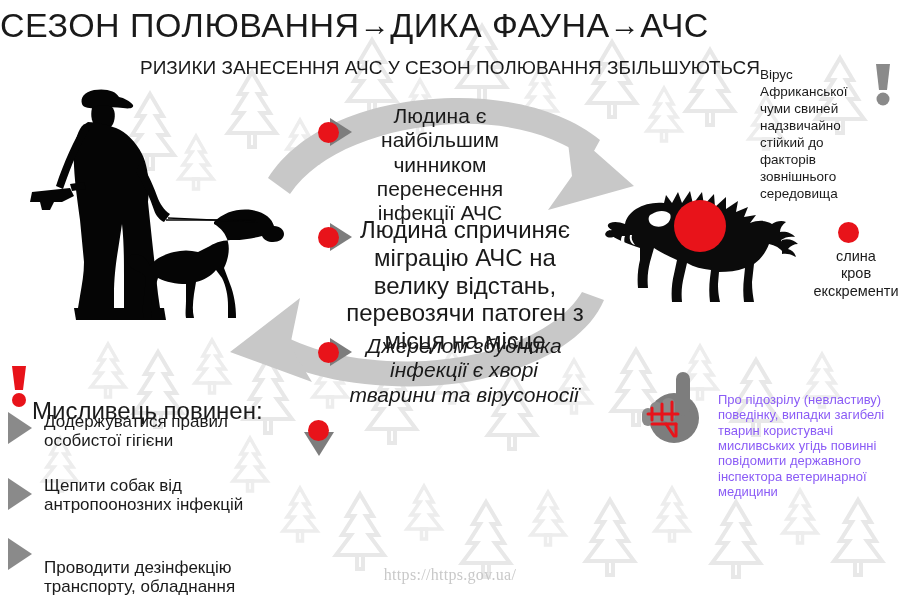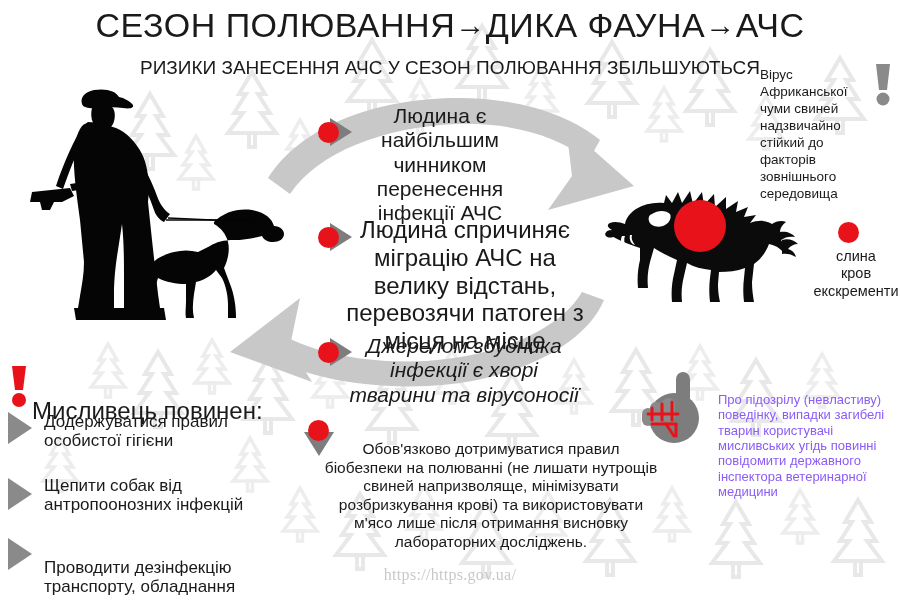--- a/index.html
+++ b/index.html
@@ -21,21 +21,21 @@
 
   
   .art{position:absolute;z-index:2;}
   #hunter-dog{left:18px;top:62px;}
   #boar{left:596px;top:178px;}
   #hand{left:632px;top:362px;}
 
   
   .title{
     position:absolute;left:0;top:6px;width:900px;
-    text-align:center;z-index:5;
+    text-align:left;z-index:5;
     font-size:34px;letter-spacing:.5px;font-weight:400;
     color:#1a1a1a;white-space:nowrap;
   }
   .title .arrowglyph{font-size:30px;vertical-align:2px;}
   .subtitle{
     position:absolute;left:0;top:57px;width:900px;
     text-align:center;z-index:5;
     font-size:19px;color:#1a1a1a;white-space:nowrap;
   }
 
@@ -335,21 +335,20 @@
   <div class="dotmark" style="left:318px;top:227px;"></div>
   <div class="graytri" style="left:330px;top:223px;"></div>
   <div class="center-block" id="cb2">Людина спричиняє міграцію АЧС на велику відстань, перевозячи патоген з місця на місце</div>
 
   <div class="dotmark" style="left:318px;top:342px;"></div>
   <div class="graytri" style="left:330px;top:338px;"></div>
   <div class="center-block" id="cb3">Джерелом збудника інфекції є хворі тварини та вірусоносії</div>
 
   <div class="dotmark" style="left:308px;top:420px;"></div>
   <div class="graytri-down" style="left:304px;top:432px;"></div>
-  <div class="center-block" id="cb4">Обов'язково дотримуватися  правил біобезпеки на полюванні (не лишати нутрощів свиней напризволяще, мінімізувати розбризкування крові) та використовувати м'ясо лише після отримання висновку лабораторних досліджень.</div>
 
   <div id="virus-text">Вірус Африканської чуми свиней надзвичайно стійкий до факторів зовнішнього середовища</div>
   <svg id="virus-excl" width="22" height="44" viewBox="0 0 22 44">
     <path d="M4,2 L18,2 L15,28 L7,28 Z" fill="#8a8a8a"></path>
     <circle cx="11" cy="37" r="6.5" fill="#8a8a8a"></circle>
   </svg>
 
   <div class="dotmark" id="fluid-dot"></div>
   <div id="fluids">
     <div>слина</div>

